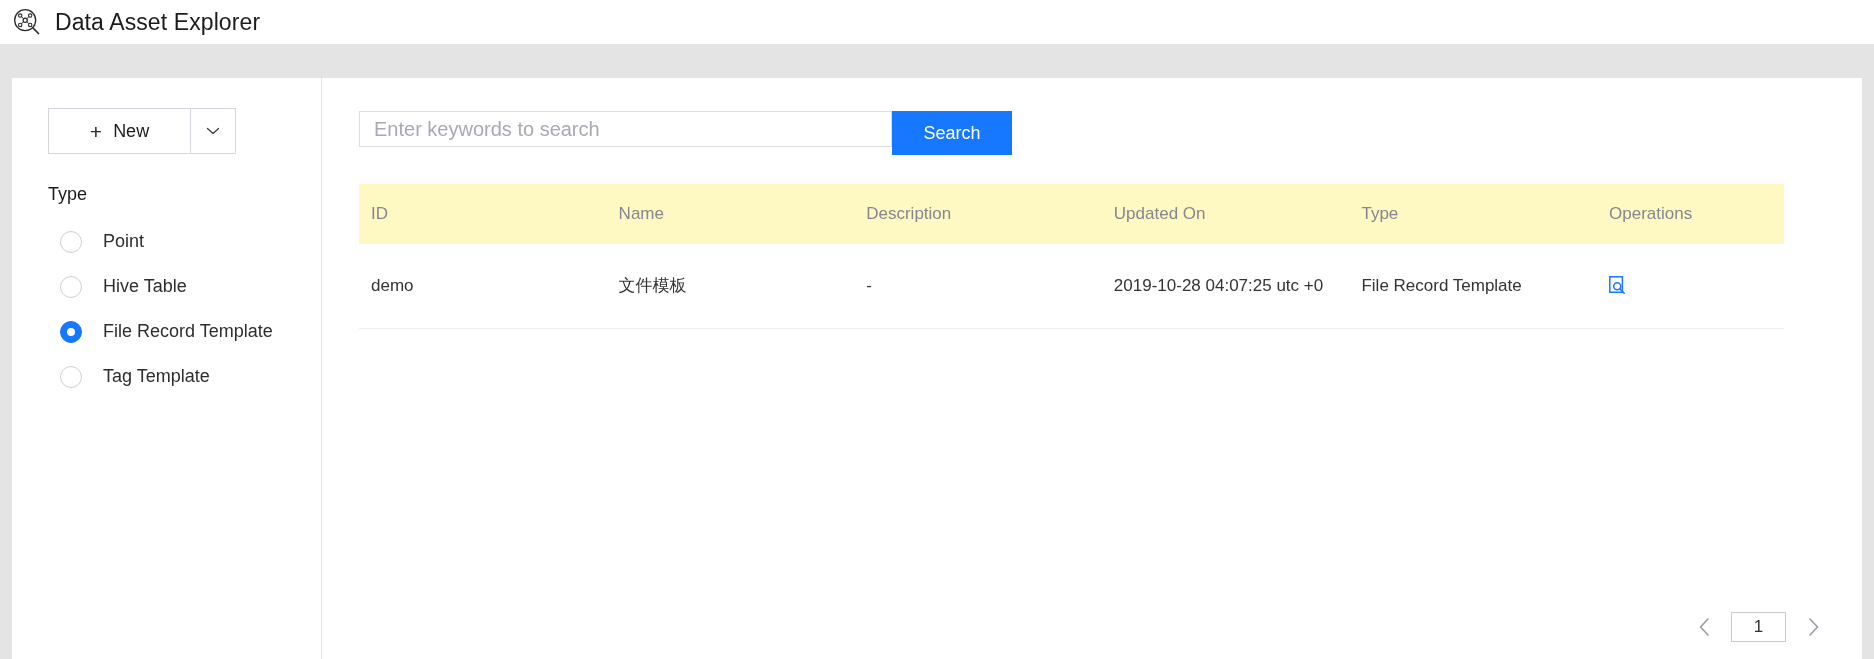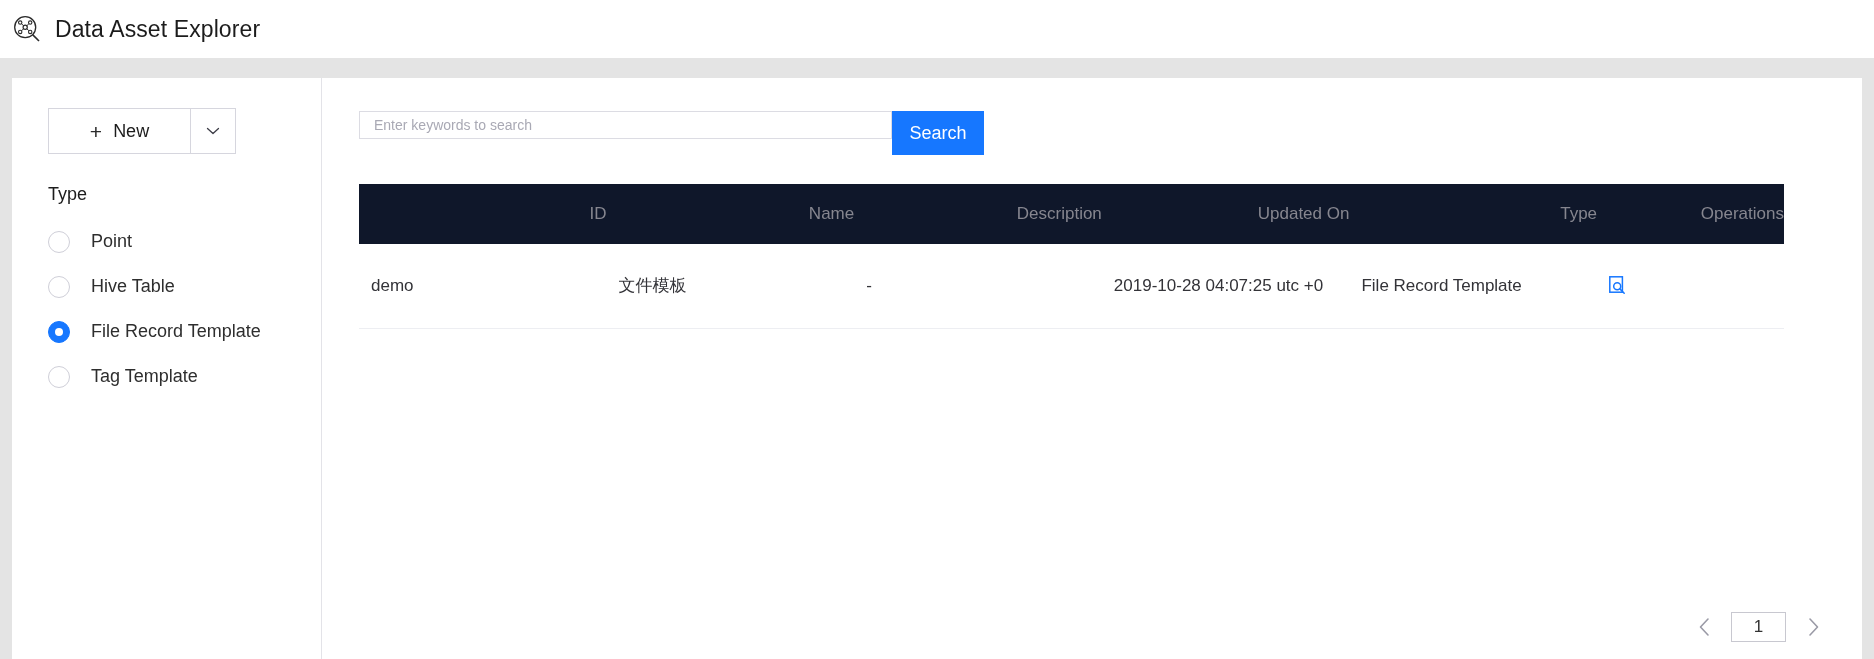--- a/index.html
+++ b/index.html
@@ -12,21 +12,21 @@
   }
   .app {
     position: relative;
     width: 1874px; height: 659px;
     background: #e4e4e4;
   }
 
   
   .topbar {
     position: absolute; left: 0; top: 0;
-    width: 1874px; height: 58px;
+    width: 1874px; height: 44px;
     background: #ffffff;
     display: flex; align-items: center;
     padding-left: 13px;
   }
   .brand-icon {
     width: 28px; height: 28px;
     display: block;
     flex: 0 0 auto;
   }
   .brand-title {
@@ -84,21 +84,21 @@
     display: flex; align-items: center; justify-content: center;
     cursor: pointer;
   }
   .caret-svg { width: 14px; height: 10px; display:block; }
 
   .type-label {
     margin: 30px 0 0 36px;
     font-size: 18px;
     color: #1c1c1c;
   }
-  .radio-list { margin-top: 14px; }
+  .radio-list { margin-top: 14px; padding-left: 12px; }
   .radio-row {
     display: flex; align-items: center;
     height: 45px;
     padding-left: 36px;
     cursor: pointer;
   }
   .radio-dot {
     width: 22px; height: 22px;
     border-radius: 50%;
     border: 1px solid #cfcfd8;
@@ -128,51 +128,51 @@
 
   
   .content {
     flex: 1 1 auto;
     position: relative;
     padding: 33px 40px 0 37px;
   }
   .search-row { display: flex; height: 44px; }
   .search-input {
     width: 533px;
-    height: 28px;
+    height: 36px;
     border: 1px solid #dcdce3;
     outline: none;
-    font-size: 14px;
+    font-size: 20px;
     color: #333;
     padding: 0 14px;
     background: #fff;
     font-family: "Liberation Sans", sans-serif;
   }
   .search-input::placeholder { color: #a9a9b4; }
   .search-btn {
-    width: 92px; height: 44px;
+    width: 120px; height: 44px;
     background: #1677ff;
     border: none;
     color: #ffffff;
     font-size: 18px;
     cursor: pointer;
     font-family: "Liberation Sans", sans-serif;
   }
 
   
   .table {
     margin-top: 29px;
     width: 1425px;
     border-collapse: collapse;
     table-layout: fixed;
   }
   .table thead th {
-    background: #0f172a;
+    background: #fef9c3;
     height: 60px;
-    text-align: right;
+    text-align: left;
     font-weight: normal;
     font-size: 17px;
     color: #86868f;
     padding: 0 0 0 12px;
     vertical-align: middle;
   }
   .table tbody td {
     height: 84px;
     font-size: 17px;
     color: #333338;

